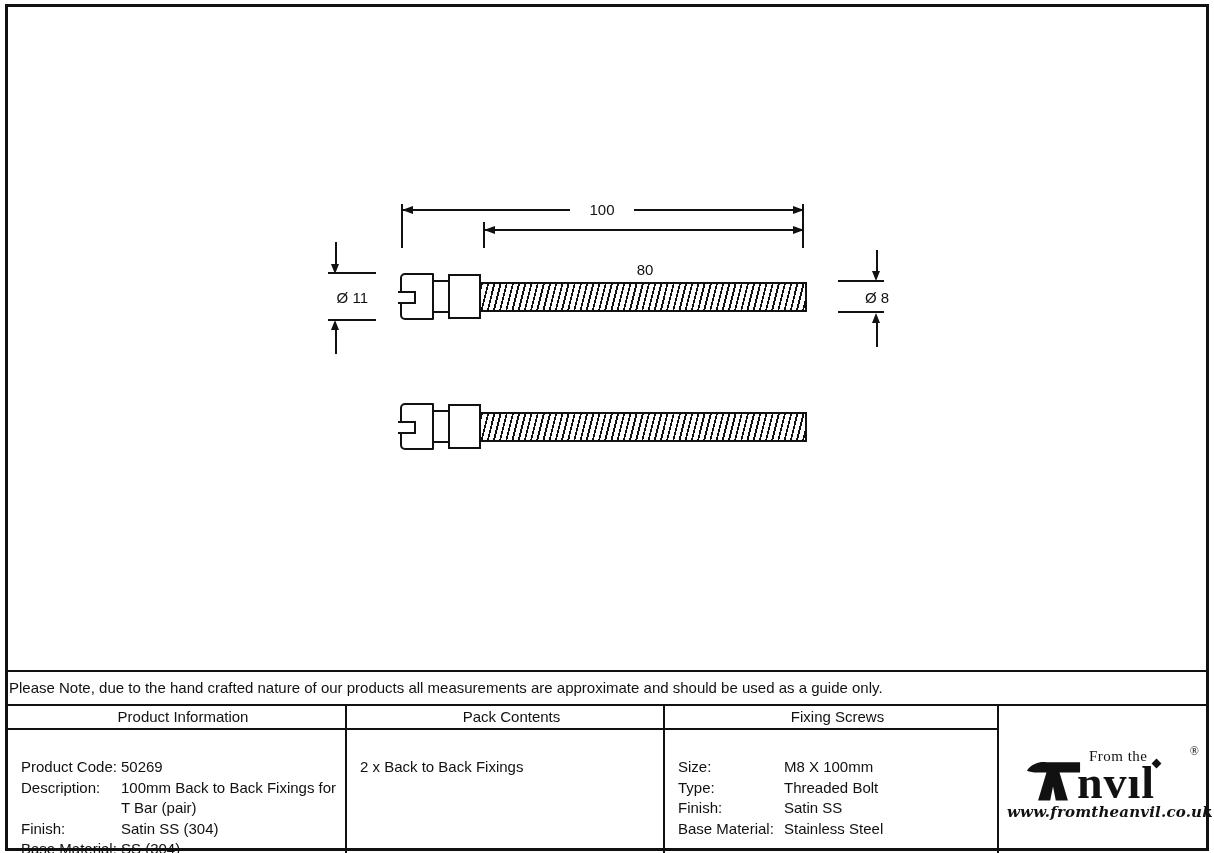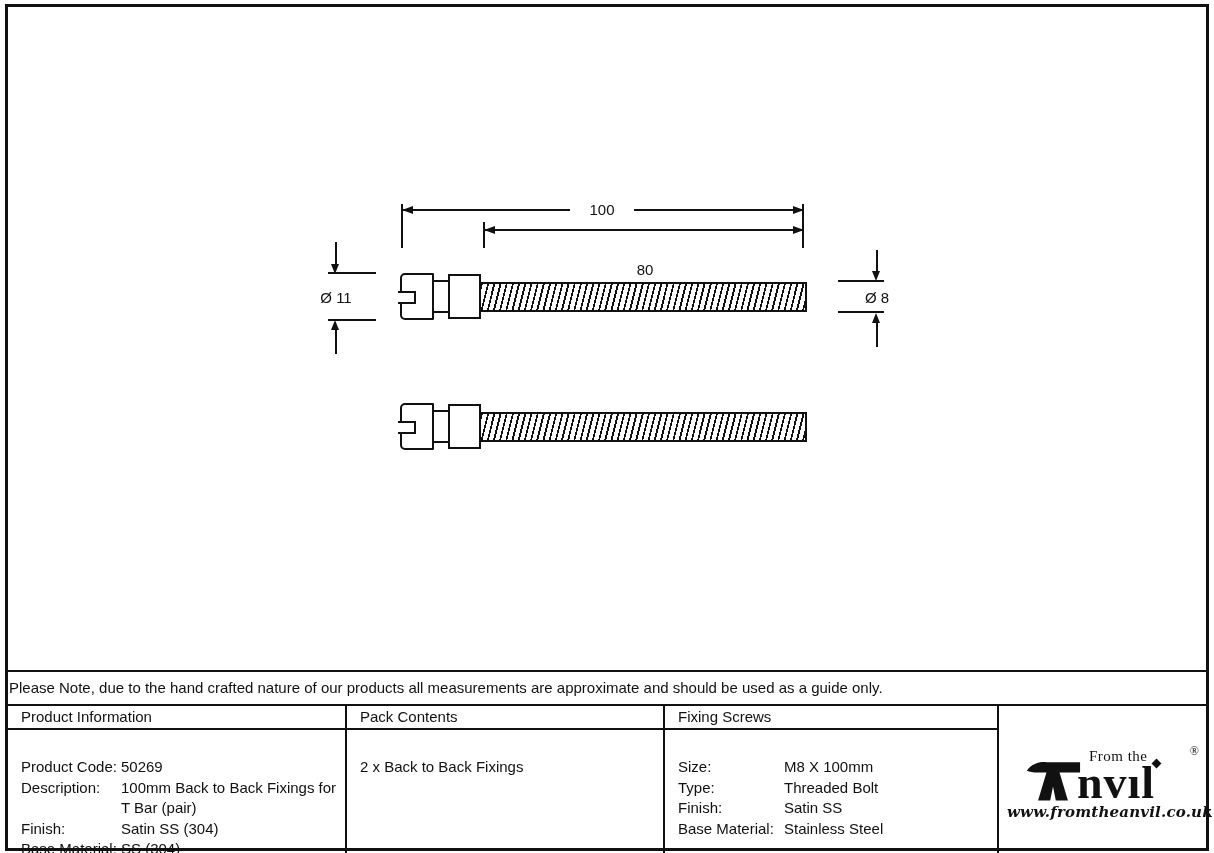--- a/index.html
+++ b/index.html
@@ -30,21 +30,21 @@
   
   .note-bar{position:absolute;left:8px;right:8px;top:670px;height:36px;box-sizing:border-box;
             border-top:2px solid #111;border-bottom:2px solid #111;
             font-size:15px;line-height:31px;padding-left:1px;background:#fff;}
 
   
   .info-grid{position:absolute;left:8px;right:8px;top:706px;height:142px;display:grid;
              grid-template-columns:339px 318px 334px 1fr;grid-template-rows:24px 1fr;
              box-sizing:border-box;font-size:15px;}
   .gcell{box-sizing:border-box;}
-  .ghead{border-right:2px solid #111;border-bottom:2px solid #111;padding:2px 0 12px 13px;}
+  .ghead{border-right:2px solid #111;border-bottom:2px solid #111;padding:2px 0 12px 13px;text-align:center;}
   .gbody{border-right:2px solid #111;padding:27px 0 0 13px;line-height:20.5px;}
   .prow{display:grid;grid-template-columns:100px 1fr;}
   .frow{display:grid;grid-template-columns:106px 1fr;}
   .logo-cell{grid-column:4;grid-row:1 / 3;display:flex;flex-direction:column;
              align-items:center;justify-content:center;padding-left:8px;}
 
   
   .logo-main{position:relative;width:158px;height:58px;}
   .anvil-svg{position:absolute;left:-6px;top:13px;width:56px;height:44px;}
   .from-the{position:absolute;left:58px;top:3px;font-family:"Liberation Serif",serif;
@@ -74,21 +74,21 @@
 
     <div class="vline" style="left:483px;top:222px;height:26px;"></div>
     <div class="hline" style="left:484px;top:229px;width:320px;"></div>
     <div class="arr left" style="left:484px;top:226px;"></div>
     <div class="arr right" style="left:793px;top:226px;"></div>
     <div class="dim-label" style="left:613px;top:221px;width:64px;margin-top:40px;">80</div>
 
     <div class="vline" style="left:335px;top:242px;height:23px;"></div>
     <div class="arr down" style="left:331px;top:264px;"></div>
     <div class="hline" style="left:328px;top:272px;width:48px;"></div>
-    <div class="dim-label" style="left:304px;top:289px;width:64px;">Ø 11</div>
+    <div class="dim-label" style="left:304px;top:289px;width:64px;text-align:right;">Ø 11</div>
     <div class="hline" style="left:328px;top:319px;width:48px;"></div>
     <div class="arr up" style="left:331px;top:320px;"></div>
     <div class="vline" style="left:335px;top:329px;height:25px;"></div>
 
     <div class="vline" style="left:876px;top:250px;height:23px;"></div>
     <div class="arr down" style="left:872px;top:271px;"></div>
     <div class="hline" style="left:838px;top:280px;width:46px;"></div>
     <div class="dim-label" style="left:845px;top:289px;width:64px;">Ø 8</div>
     <div class="hline" style="left:838px;top:311px;width:46px;"></div>
     <div class="arr up" style="left:872px;top:313px;"></div>

